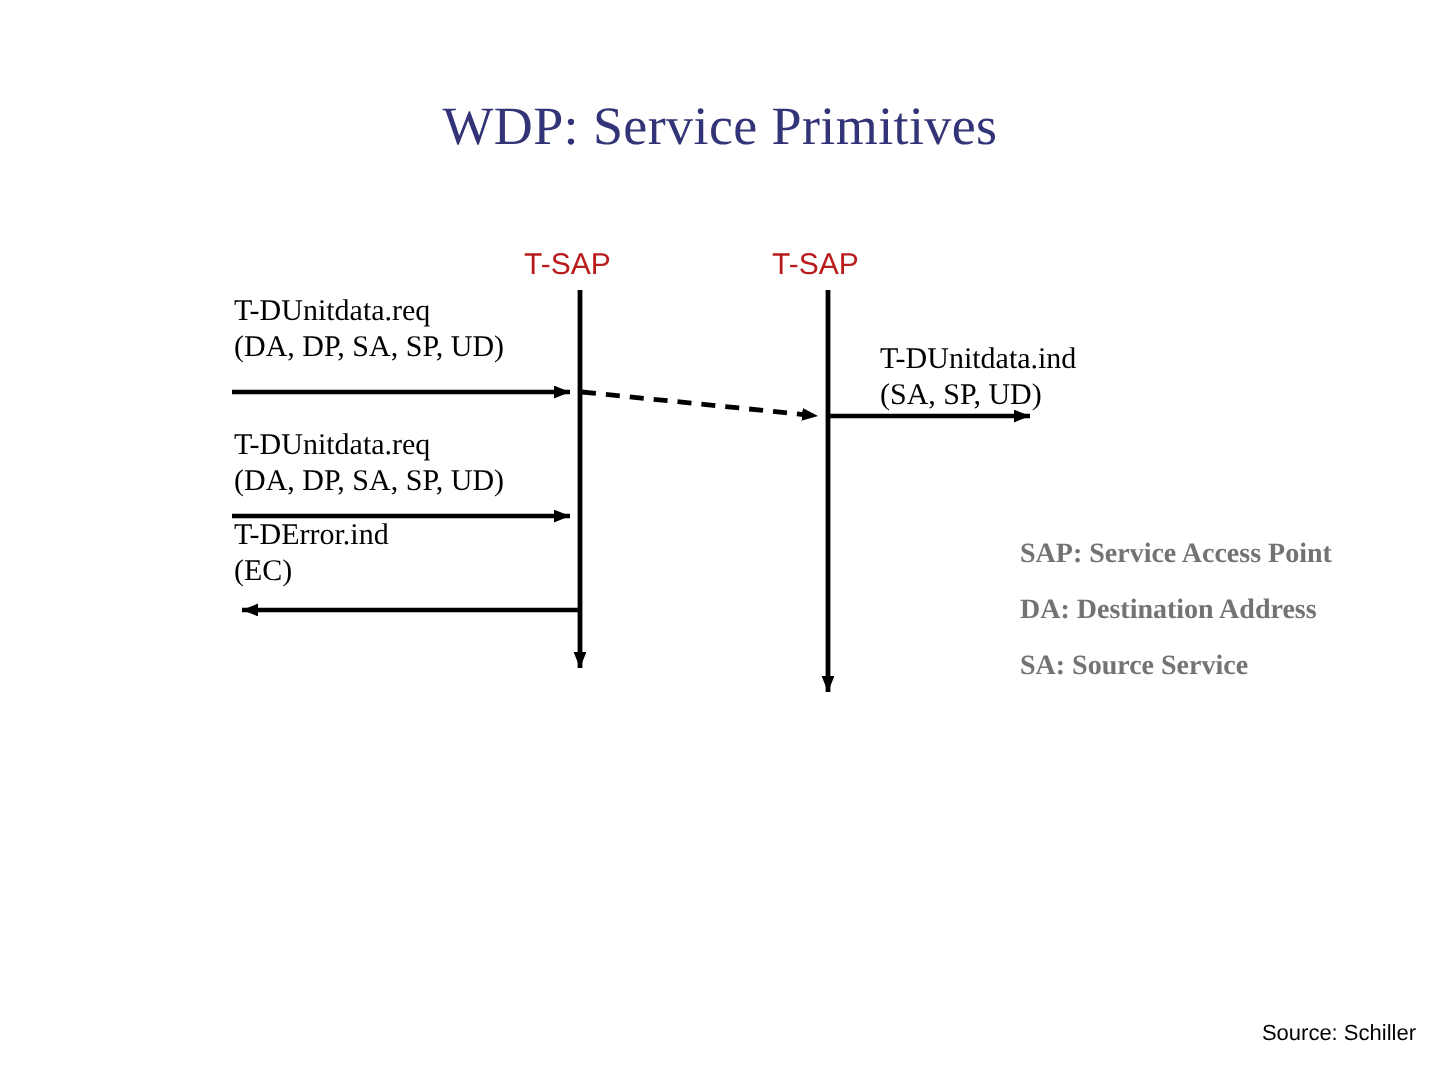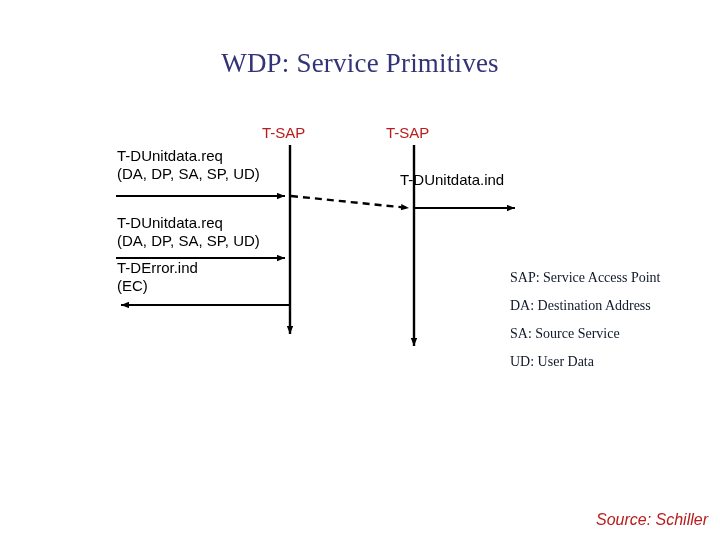--- a/index.html
+++ b/index.html
@@ -44,55 +44,54 @@
     font-family: "Liberation Sans", sans-serif;
     font-size: 15px;
     color: #b91c1c;
     white-space: nowrap;
   }
   #sap-left-label  { left: 262px; top: 124px; }
   #sap-right-label { left: 386px; top: 124px; }
 
   .msg-label {
     position: absolute;
-    font-family: Liberation Sans, sans-serif;
+    font-family: Liberation Serif, serif;
     font-size: 15px;
     line-height: 18px;
     color: #000000;
     white-space: nowrap;
   }
   #msg-req-1   { left: 117px; top: 147px; }
-  #msg-ind-1   { left: 400px; top: 171px; }
+  #msg-ind-1   { left: 440px; top: 171px; }
   #msg-req-2   { left: 117px; top: 214px; }
   #msg-err-1   { left: 117px; top: 259px; }
 
   .legend {
     position: absolute;
     left: 510px;
     top: 270px;
     width: 200px;
   }
   .legend-item {
     font-family: "Liberation Serif", serif;
-    font-weight: normal;
+    font-weight: bold;
     font-size: 14px;
-    color: #0f172a;
+    color: #737373;
     margin-bottom: 12px;
     white-space: nowrap;
   }
   .source {
     position: absolute;
     left: 0;
     top: 511px;
     width: 708px;
     text-align: right;
     font-family: "Liberation Sans", sans-serif;
-    font-size: 16px;
-    color: #b91c1c;
-    font-style: italic;
+    font-size: 11px;
+    color: #000000;
   }
 </style>
 </head>
 <body>
 
 <div id="slide">
 
   <div class="title">WDP: Service Primitives</div>
 
   <svg class="diagram" width="720" height="540" viewBox="0 0 720 540" xmlns="http://www.w3.org/2000/svg">
@@ -130,34 +129,34 @@
 
   <div class="sap-label" id="sap-right-label">T-SAP</div>
 
   <div class="msg-label" id="msg-req-1">
     <div>T-DUnitdata.req</div>
     <div>(DA, DP, SA, SP, UD)</div>
   </div>
 
   <div class="msg-label" id="msg-ind-1">
     <div>T-DUnitdata.ind</div>
+    <div>(SA, SP, UD)</div>
   </div>
 
   <div class="msg-label" id="msg-req-2">
     <div>T-DUnitdata.req</div>
     <div>(DA, DP, SA, SP, UD)</div>
   </div>
 
   <div class="msg-label" id="msg-err-1">
     <div>T-DError.ind</div>
     <div>(EC)</div>
   </div>
 
   <div class="legend">
     <div class="legend-item">SAP: Service Access Point</div>
     <div class="legend-item">DA: Destination Address</div>
     <div class="legend-item">SA: Source Service</div>
-    <div class="legend-item">UD: User Data</div>
   </div>
 
   <div class="source">Source: Schiller</div>
 
 </div>
 
 </body></html>

